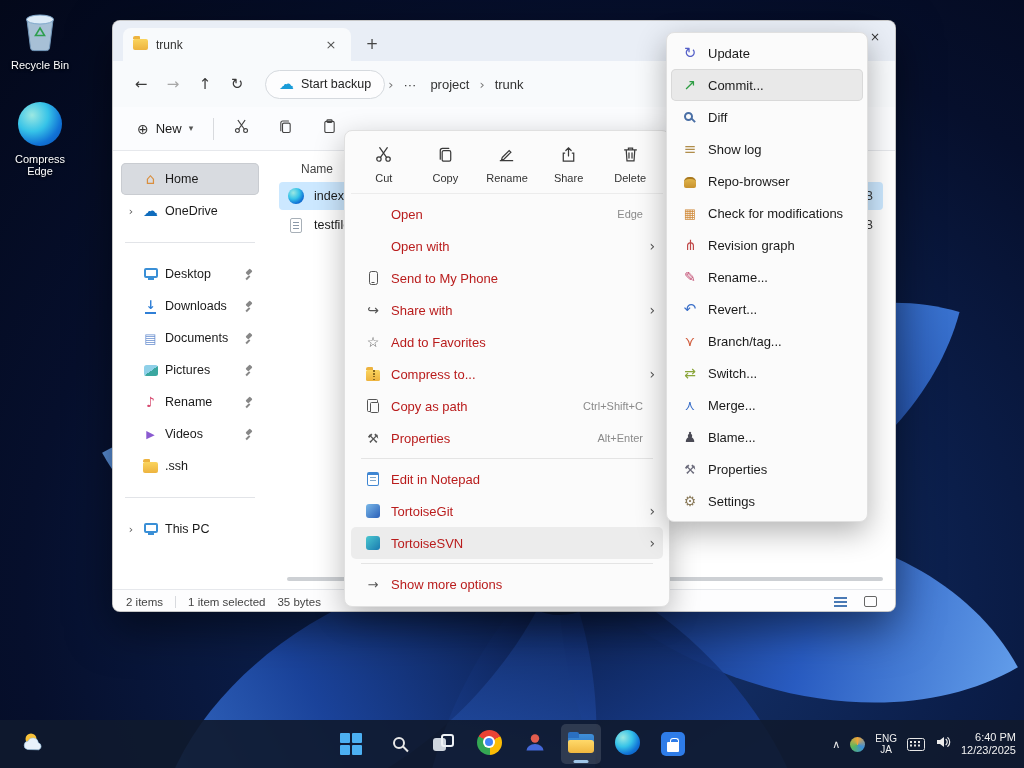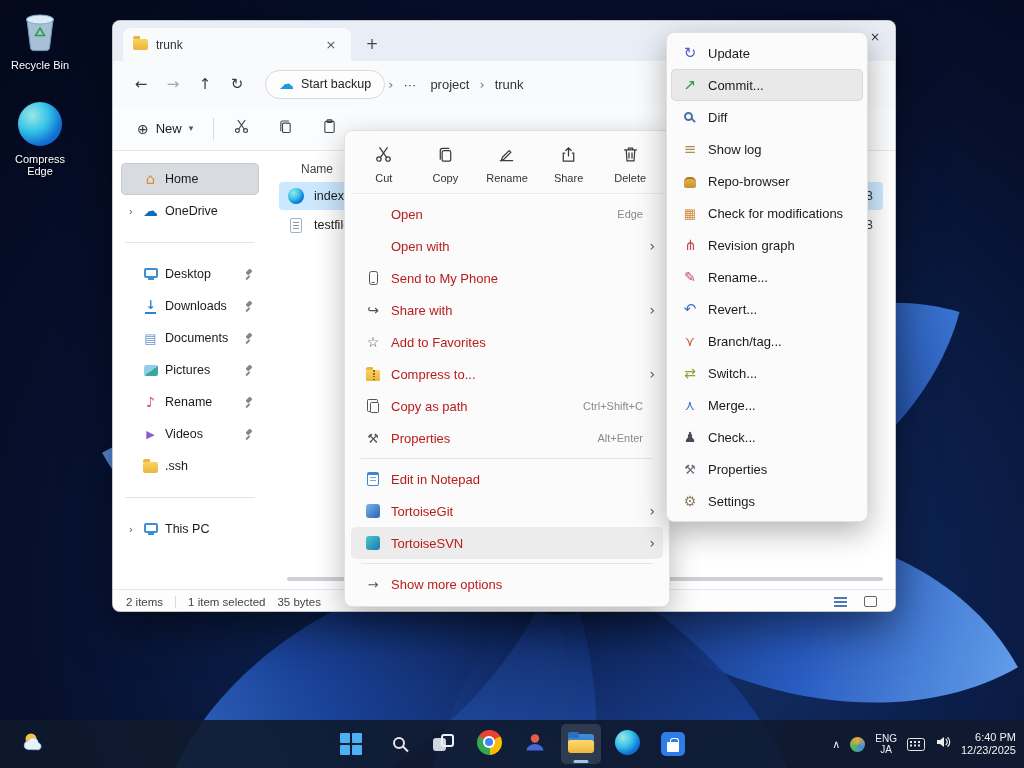--- a/index.html
+++ b/index.html
@@ -569,21 +569,21 @@
         <div class="sv-item">
           <span class="sv-ic">
             <span class="gi" style="color:#3a6fc8;font-size:14px">⋏</span>
           </span>
           <span class="sv-lb">Merge...</span>
         </div>
         <div class="sv-item">
           <span class="sv-ic">
             <span class="gi" style="color:#4a4a55;font-size:14px">♟</span>
           </span>
-          <span class="sv-lb">Check...</span>
+          <span class="sv-lb">Blame...</span>
         </div>
         <div class="sv-item">
           <span class="sv-ic">
             <span class="gi" style="color:#6a6a7a;font-size:13px">⚒</span>
           </span>
           <span class="sv-lb">Properties</span>
         </div>
         <div class="sv-item">
           <span class="sv-ic">
             <span class="gi" style="color:#8a7a5a;font-size:14px">⚙</span>

